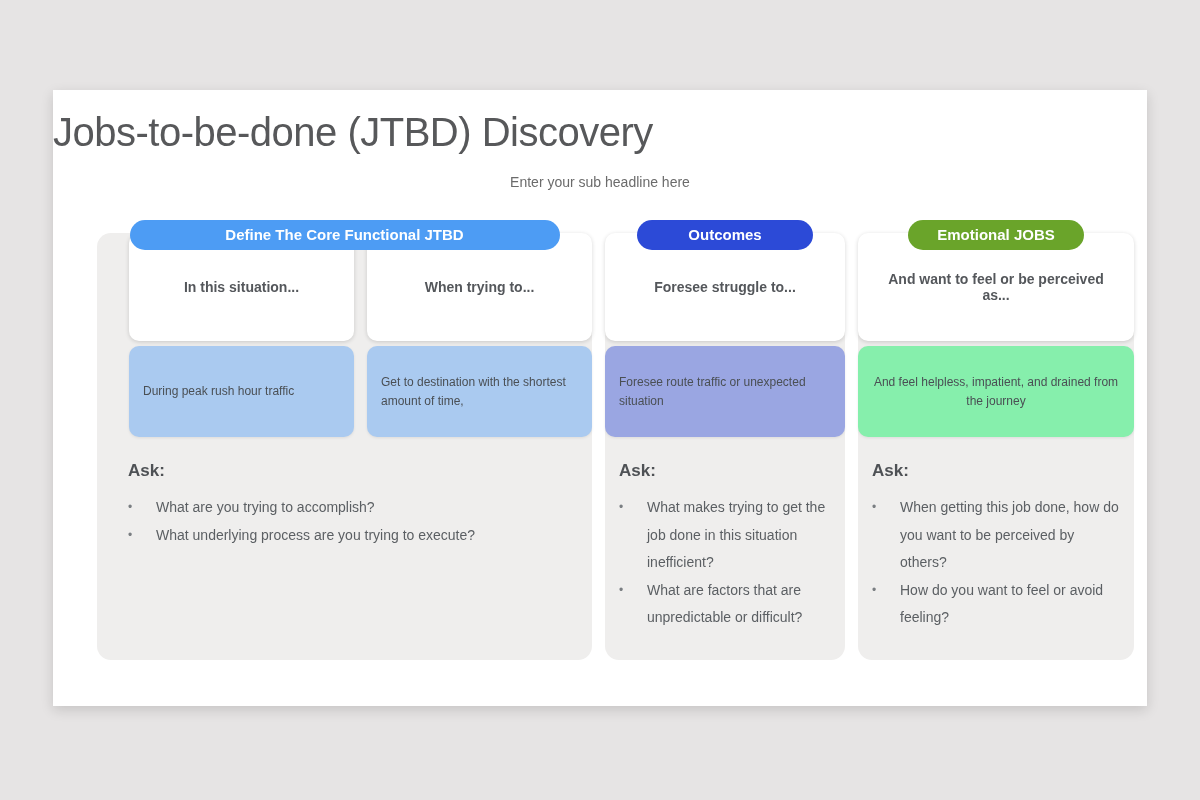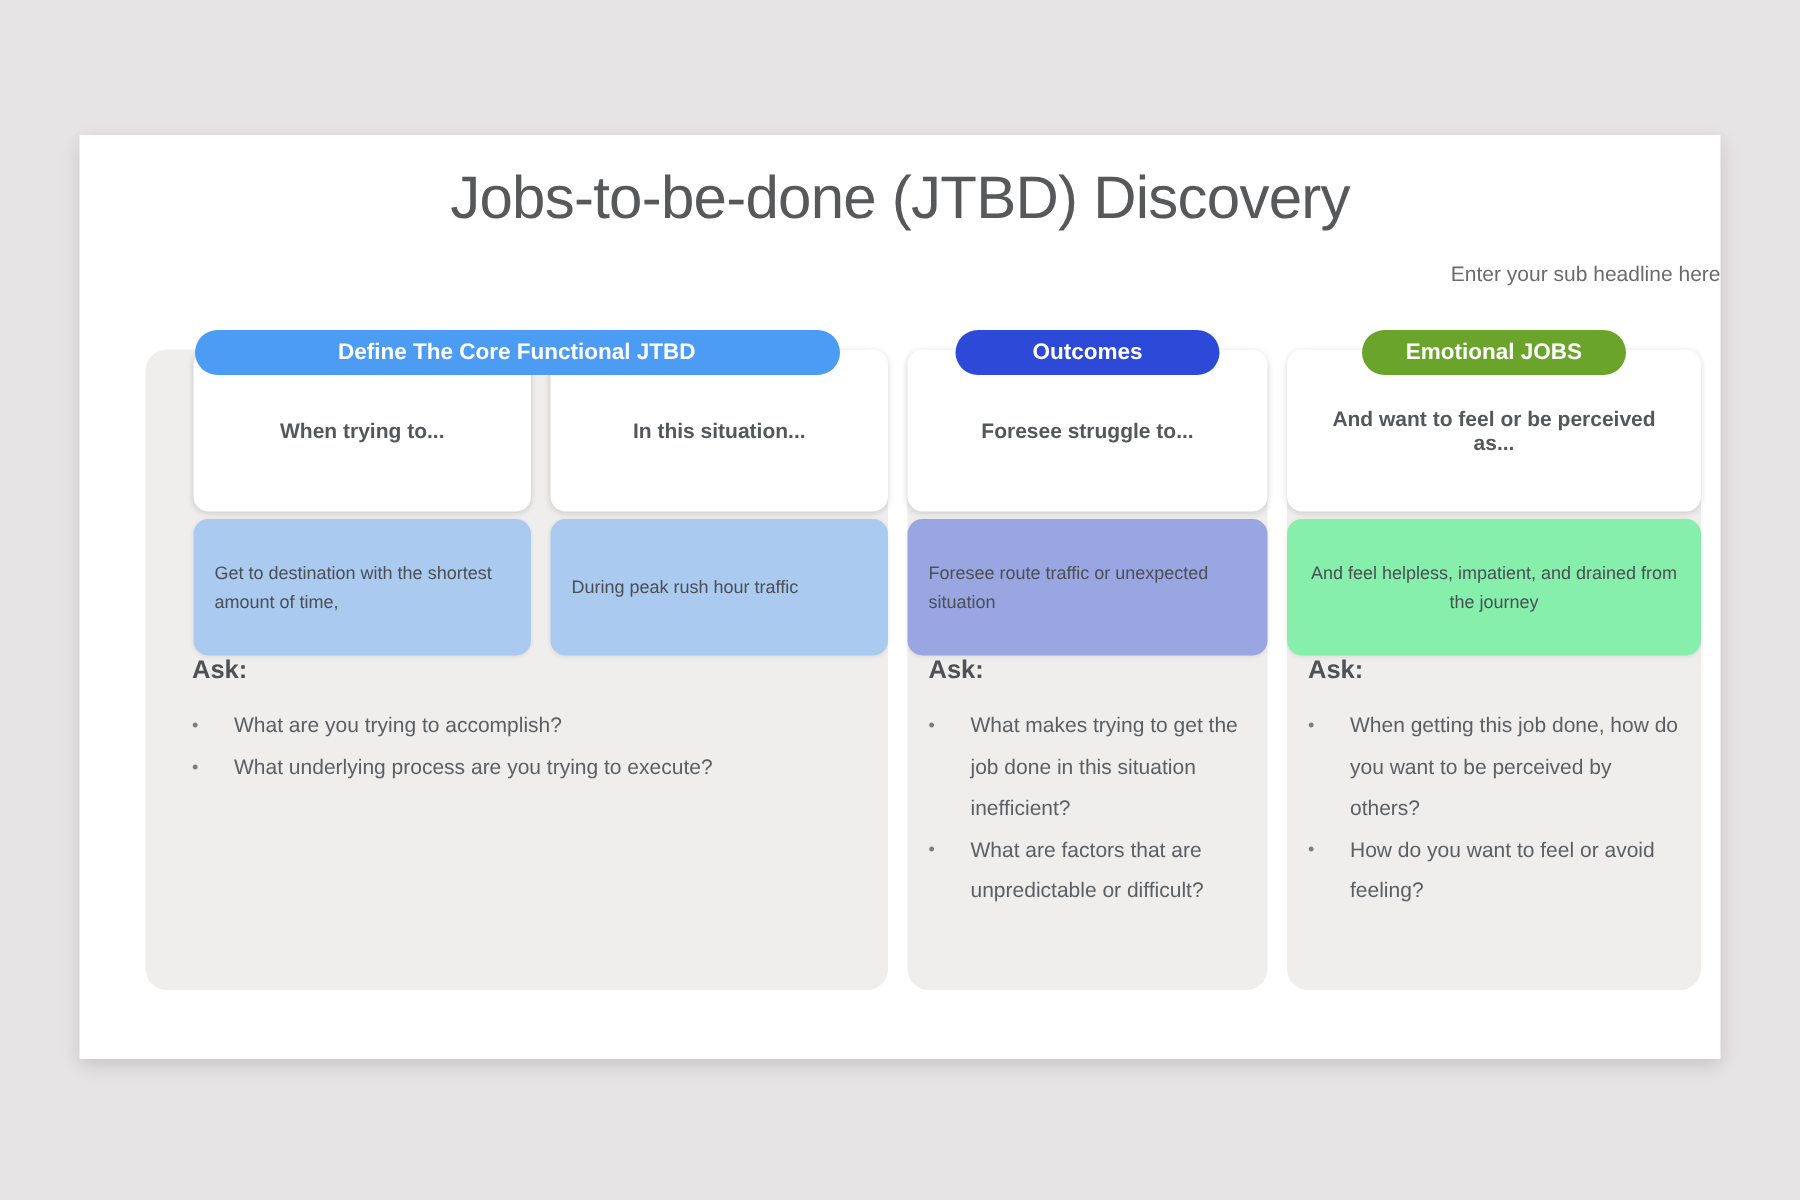--- a/index.html
+++ b/index.html
@@ -12,27 +12,27 @@
     position:relative;
   }
   .slide {
     position:absolute; left:53px; top:90px;
     width:1094px; height:616px;
     background:#ffffff;
     box-shadow:0 4px 12px rgba(0,0,0,0.14);
   }
   .title {
     position:absolute; top:20px; left:0; width:100%;
-    margin:0; text-align:center;
+    margin:0; 
     font-size:40px; font-weight:400; color:#57585a;
     letter-spacing:-0.5px;
   }
   .subtitle {
     position:absolute; top:84px; left:0; width:100%;
-    text-align:right; font-size:14px; color:#6b6b6b;
+    text-align:center; font-size:14px; color:#6b6b6b;
   }
   .group {
     position:absolute; top:143px; height:427px;
     background:#efeeed; border-radius:14px;
   }
   .g1 { left:44px;  width:495px;padding-left:32px; }
   .g2 { left:552px; width:240px; }
   .g3 { left:805px; width:276px; }
   .badge {
     position:absolute; top:-13px; left:50%; transform:translateX(-50%);
@@ -53,21 +53,21 @@
     padding:0 26px; position:relative; z-index:1;
   }
   .card-tint {
     margin-top:5px; height:91px; border-radius:10px;
     display:flex; align-items:center;
     font-size:12px; color:#4a4f54; line-height:1.55;
     padding:0 14px;
     box-shadow:0 1px 3px rgba(0,0,0,0.08);
   }
   .ask {
-    position:absolute; top:204px; left:0; right:0;
+    position:absolute; top:228px; left:0; right:0;
     padding:0 10px 0 14px;
   }
   .g1 .ask { padding-left:31px; }
   .ask-h {
     font-size:17px; font-weight:bold; color:#4e5155;
     margin:0 0 13px 0;
   }
   ul.q { list-style:none; margin:0; padding:0; }
   ul.q li {
     display:flex; align-items:flex-start;
@@ -84,32 +84,32 @@
 <div class="slide">
 
   <h1 class="title">Jobs-to-be-done (JTBD) Discovery</h1>
   <div class="subtitle">Enter your sub headline here</div>
 
   <section class="group g1">
     <div class="badge" style="background: rgb(77, 156, 244);">Define The Core Functional JTBD</div>
     <div class="cols">
       <div class="col">
         <div class="card-white">
+          <span>In this situation...</span>
+        </div>
+        <div class="card-tint" style="background: rgb(170, 202, 240);">
+          <span>During peak rush hour traffic</span>
+        </div>
+      </div>
+      <div class="col">
+        <div class="card-white">
           <span>When trying to...</span>
         </div>
         <div class="card-tint" style="background: rgb(170, 202, 240);">
           <span>Get to destination with the shortest amount of time,</span>
-        </div>
-      </div>
-      <div class="col">
-        <div class="card-white">
-          <span>In this situation...</span>
-        </div>
-        <div class="card-tint" style="background: rgb(170, 202, 240);">
-          <span>During peak rush hour traffic</span>
         </div>
       </div>
     </div>
     <div class="ask">
       <div class="ask-h">Ask:</div>
       <ul class="q">
         <li>
           <span class="b">•</span>
           <span>What are you trying to accomplish?</span>
         </li>

